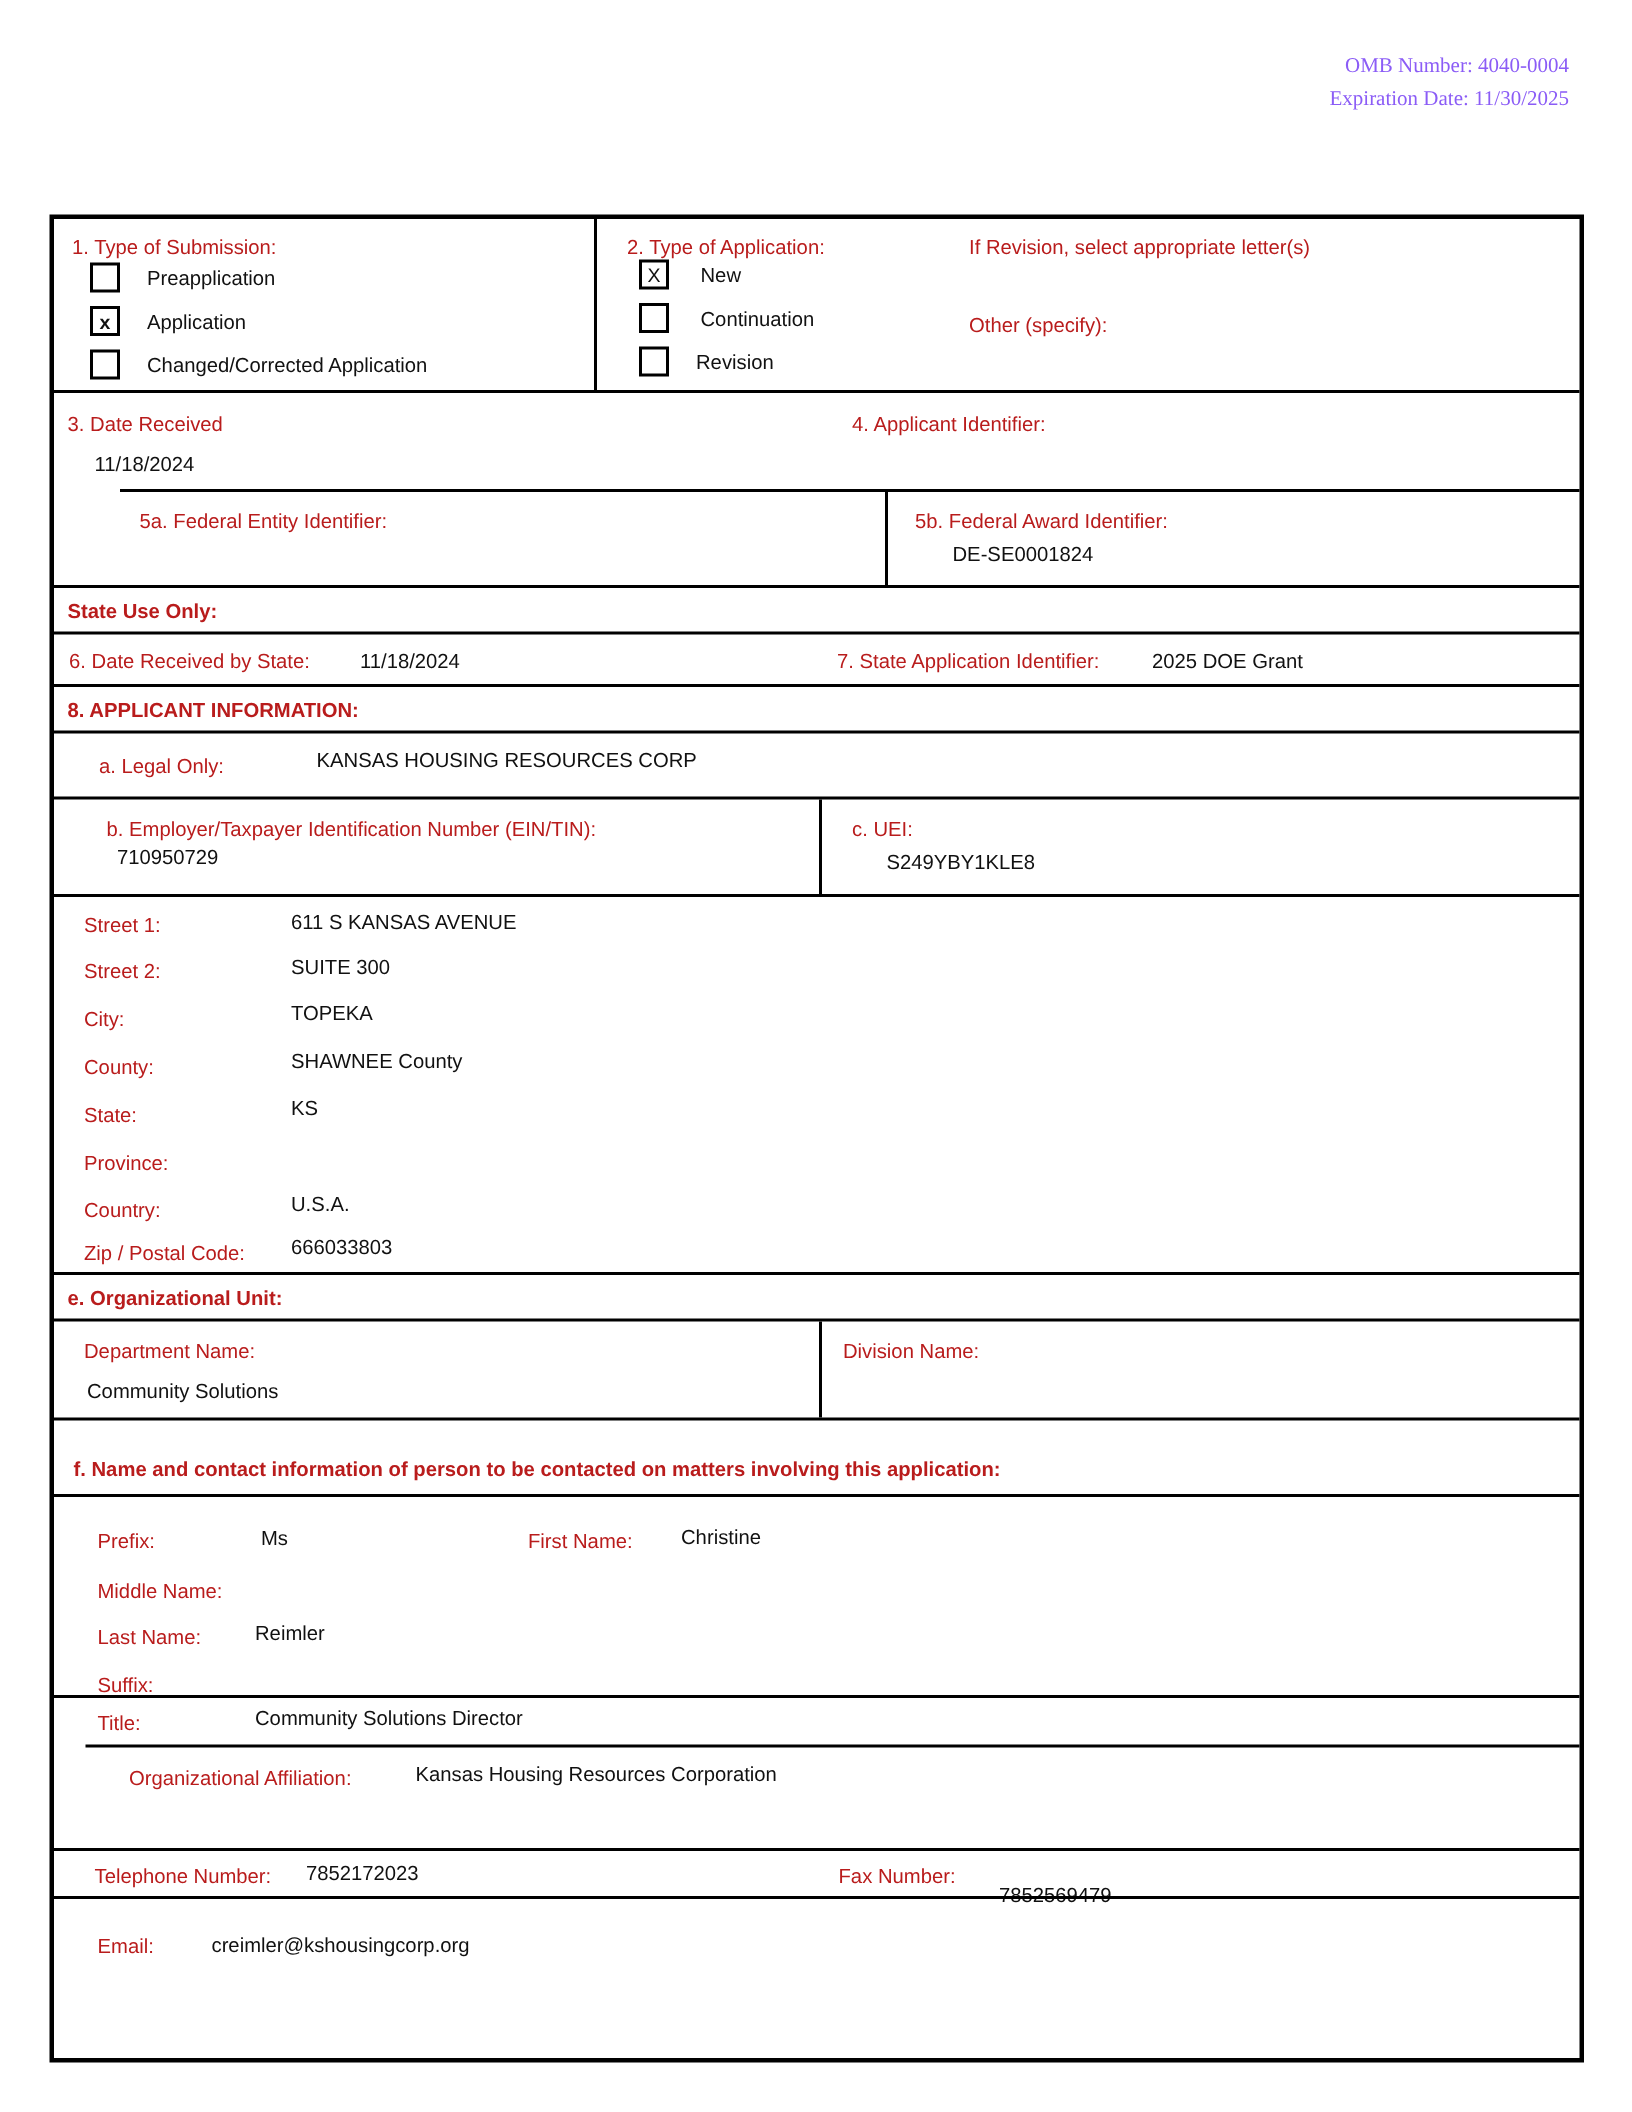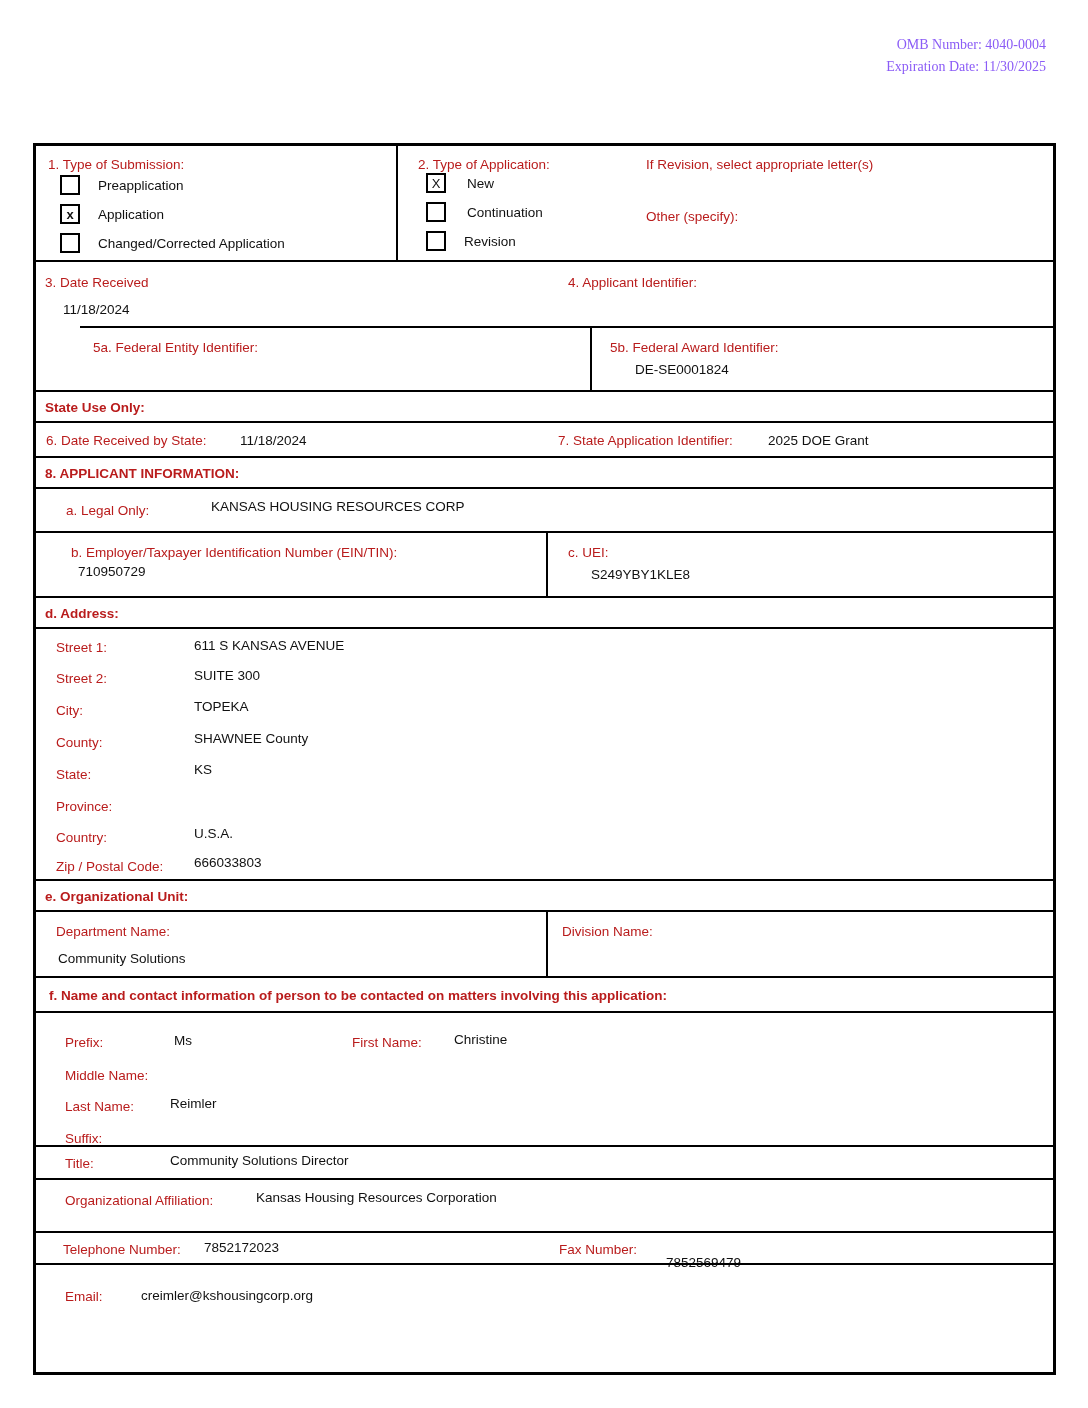--- a/index.html
+++ b/index.html
@@ -76,23 +76,23 @@
 
   .rd { height: 31px; }
   .raddr { height: 252px; }
   .re { height: 31px; }
 
   .rdept { height: 66px; display: flex; }
   .rdept .cl { position: relative; width: 512px; border-right: 2px solid #000; }
   .rdept .cr { position: relative; flex: 1; }
 
   .rf { height: 35px; }
-  .rcontact { height: 134px; }
+  .rcontact { height: 134px; margin-top: 16px; }
   .rtitle { height: 33px; }
-  .rorg { height: 53px; }
+  .rorg { height: 69px; margin-left: 21px; }
   .rphone { height: 32px; }
   .remail { flex: 1; position: relative; }
 </style>
 </head>
 <body>
 
 <div class="page">
 
   <div class="omb">
     <div>OMB Number: 4040-0004</div>
@@ -195,23 +195,20 @@
       <div class="cl">
         <span class="lbl" style="left:35px; top:12px">b.  Employer/Taxpayer Identification Number (EIN/TIN):</span>
         <span class="val" style="left:42px; top:31px">710950729</span>
       </div>
       <div class="cr">
         <span class="lbl" style="left:20px; top:12px">c.  UEI:</span>
         <span class="val" style="left:43px; top:34px">S249YBY1KLE8</span>
       </div>
     </div>
 
-    <div class="row rd">
-      <span class="lbl bold" style="left:9px; top:8px">d. Address:</span>
-    </div>
 
     <div class="row raddr">
       <span class="lbl" style="left:20px; top:11px">Street 1:</span>
       <span class="val" style="left:158px; top:9px">611 S KANSAS AVENUE</span>
       <span class="lbl" style="left:20px; top:42px">Street 2:</span>
       <span class="val" style="left:158px; top:39px">SUITE 300</span>
       <span class="lbl" style="left:20px; top:74px">City:</span>
       <span class="val" style="left:158px; top:70px">TOPEKA</span>
       <span class="lbl" style="left:20px; top:106px">County:</span>
       <span class="val" style="left:158px; top:102px">SHAWNEE County</span>
@@ -234,21 +231,21 @@
         <span class="lbl" style="left:20px; top:12px">Department Name:</span>
         <span class="val" style="left:22px; top:39px">Community Solutions</span>
       </div>
       <div class="cr">
         <span class="lbl" style="left:14px; top:12px">Division Name:</span>
         <span class="val" style="left:14px; top:39px"></span>
       </div>
     </div>
 
     <div class="row rf">
-      <span class="lbl bold" style="left:13px; top:10px">f. Name and contact information of person to be contacted on matters involving this application:</span>
+      <span class="lbl bold" style="left:13px; top:25px">f. Name and contact information of person to be contacted on matters involving this application:</span>
     </div>
 
     <div class="row rcontact">
       <span class="lbl" style="left:29px; top:22px">Prefix:</span>
       <span class="val" style="left:138px; top:20px">Ms</span>
       <span class="lbl" style="left:316px; top:22px">First Name:</span>
       <span class="val" style="left:418px; top:19px">Christine</span>
       <span class="lbl" style="left:29px; top:55px">Middle Name:</span>
       <span class="val" style="left:160px; top:55px"></span>
       <span class="lbl" style="left:29px; top:86px">Last Name:</span>

